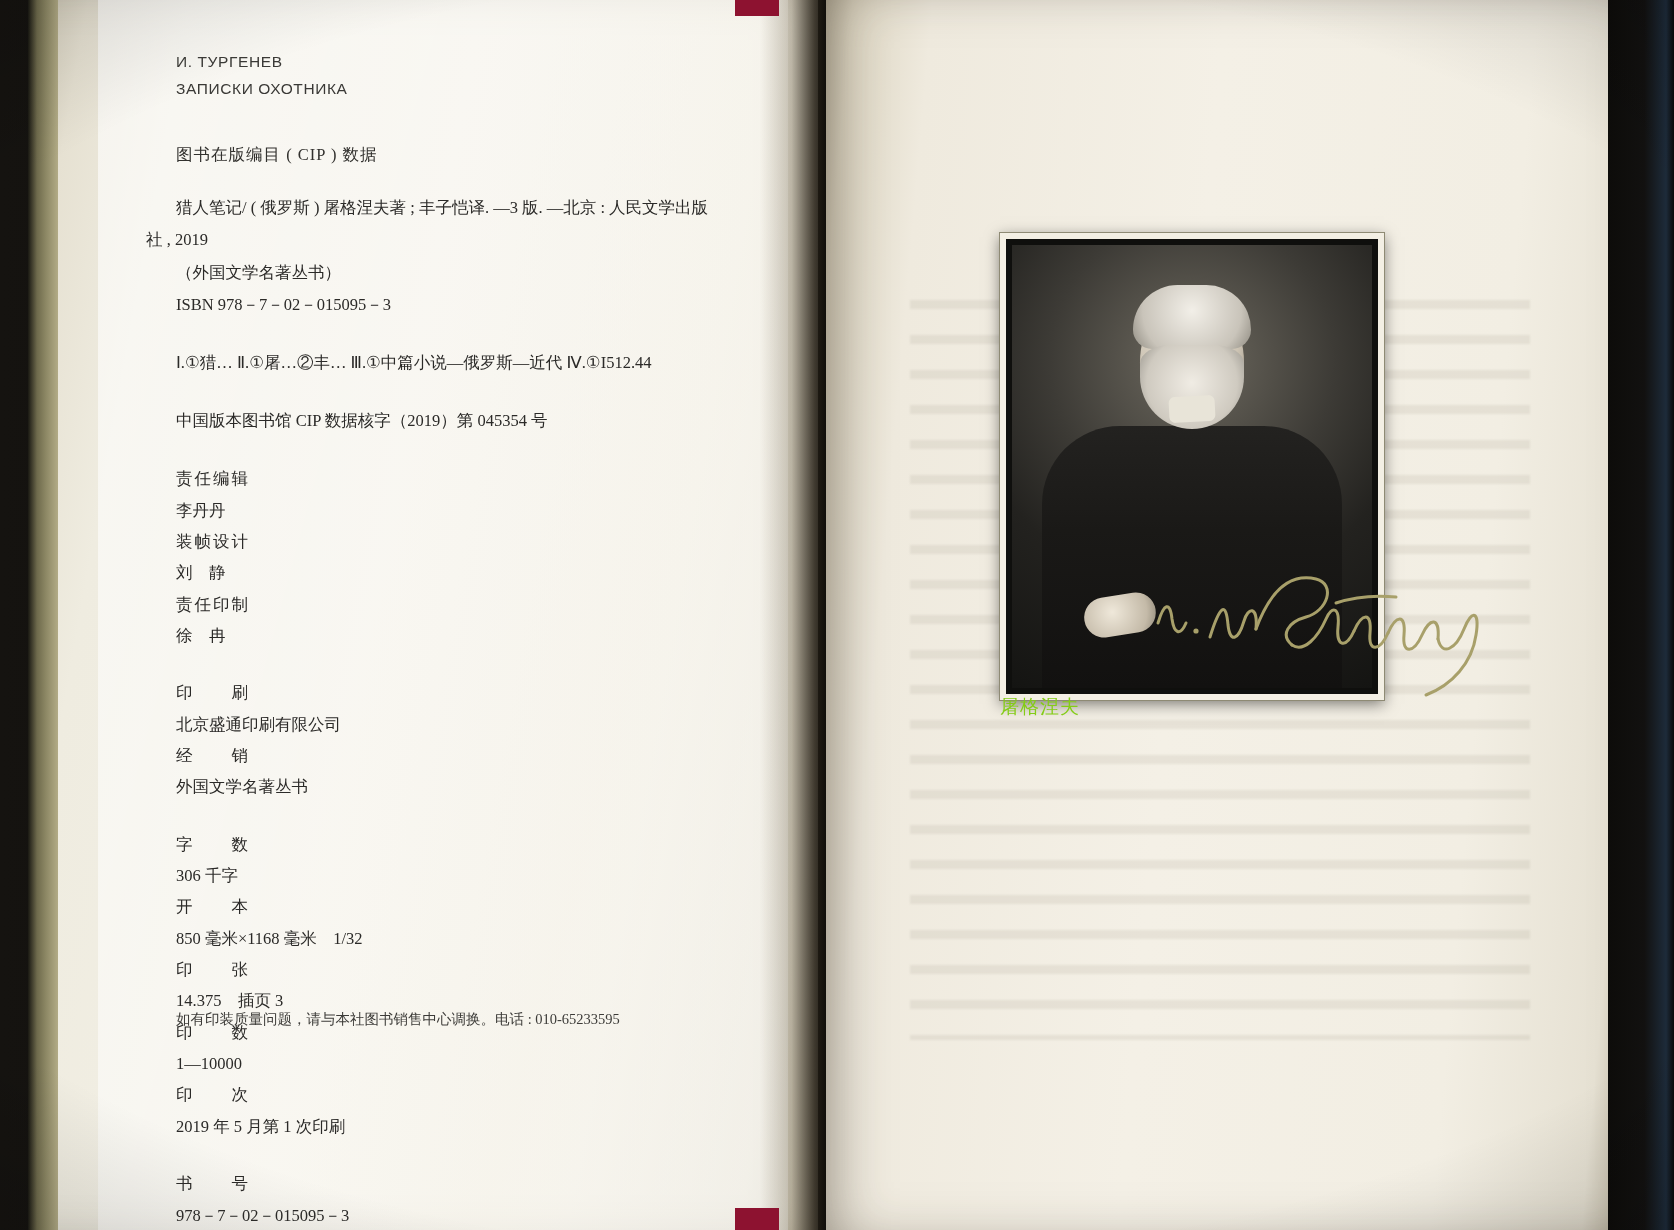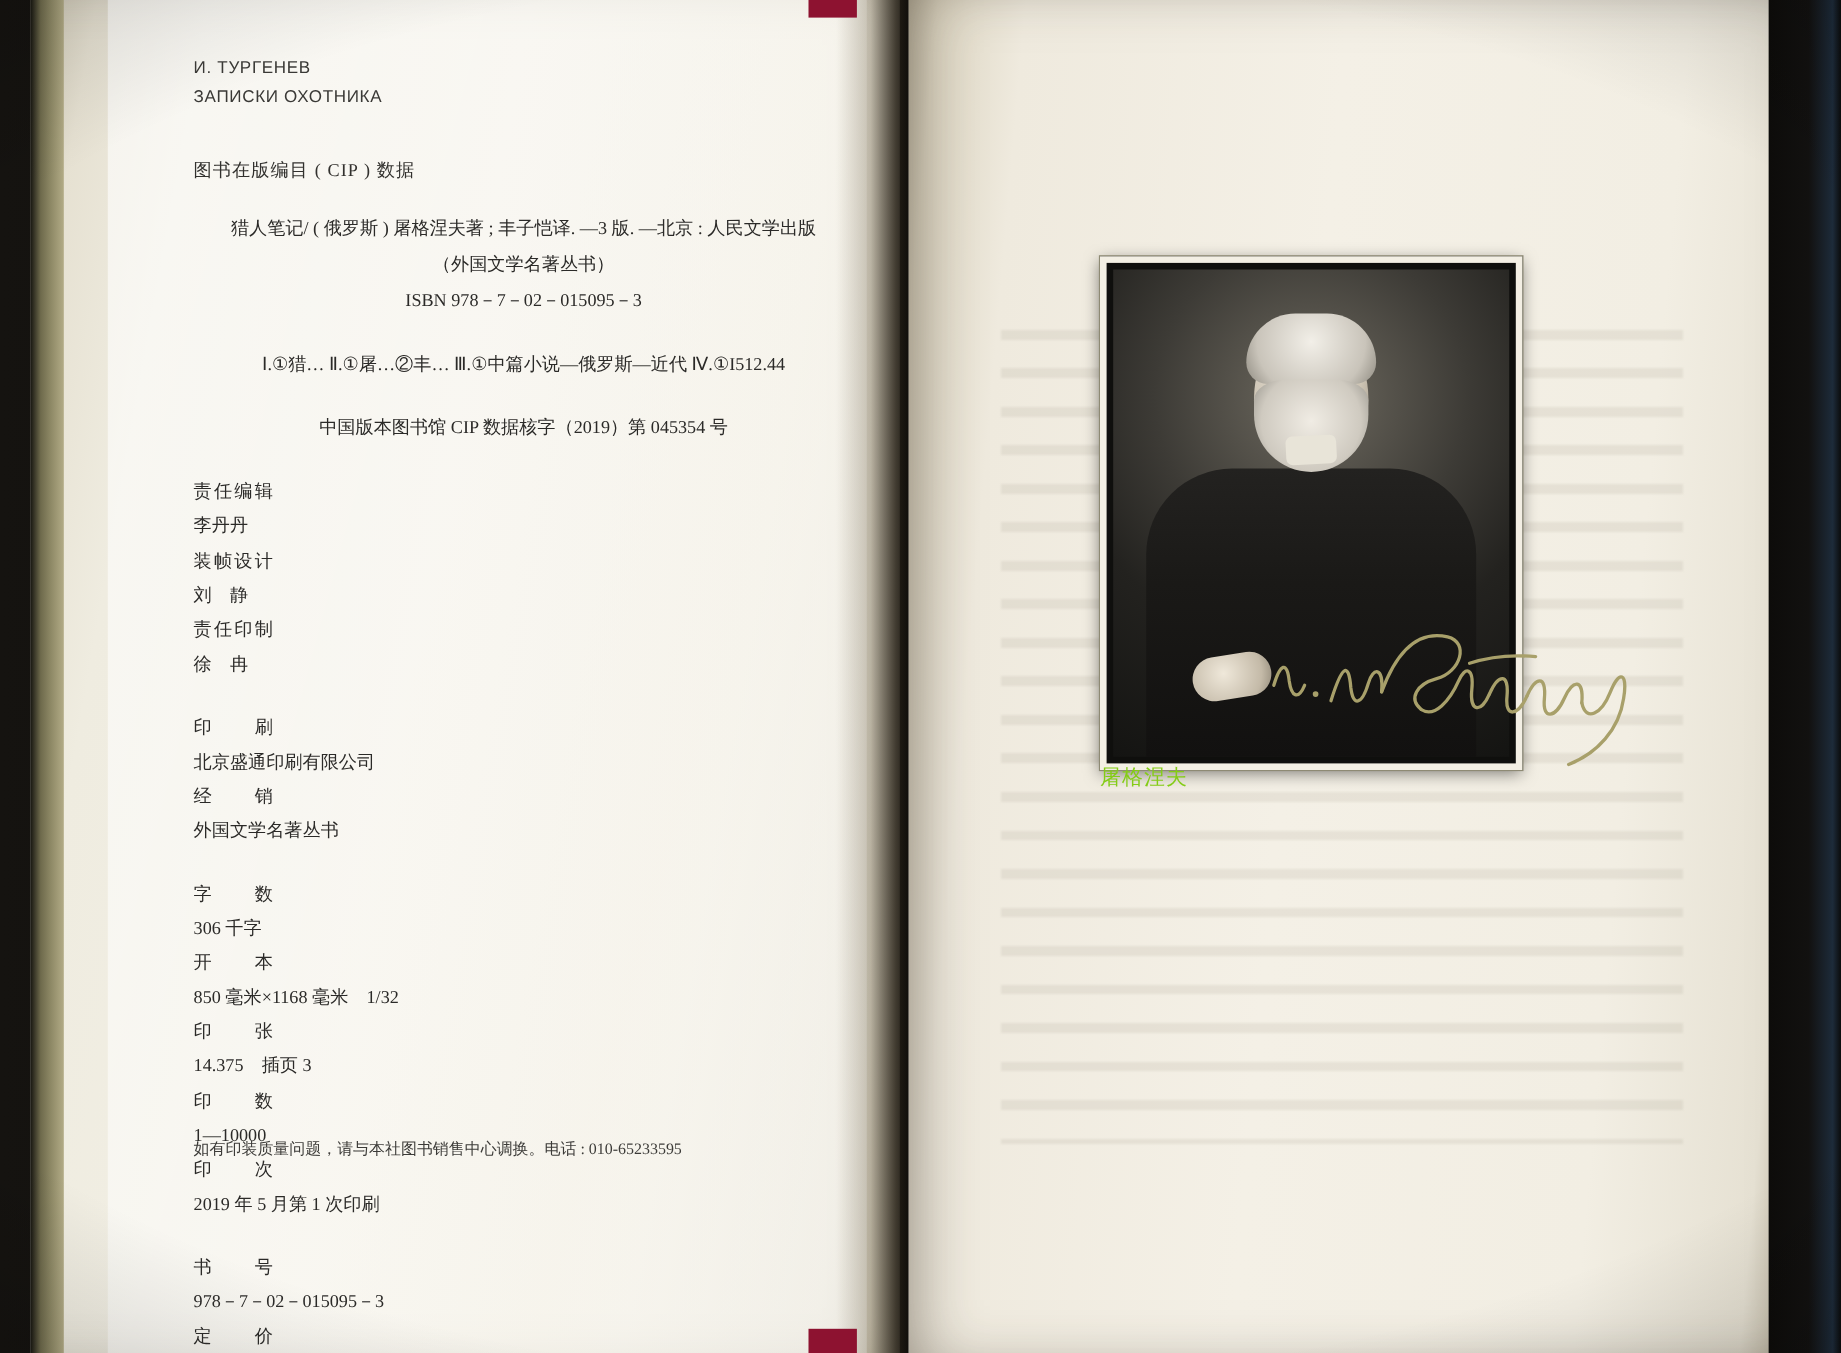--- a/index.html
+++ b/index.html
@@ -44,28 +44,28 @@
     background:repeating-linear-gradient(180deg,rgba(120,112,92,.10) 0 9px,rgba(255,255,255,0) 9px 35px);
     filter:blur(1.1px);pointer-events:none;
   }
   .right-edge{position:absolute;left:1608px;top:0;width:66px;height:1230px;
     background:linear-gradient(90deg,#0d0c0a 0%,#121110 55%,#1d2b3a 88%,#0a0a0a 100%);}
 
   
   .cp{position:absolute;left:148px;top:0;width:600px;color:#2b2a28;z-index:3;}
   .ru{font-family:"Liberation Sans",sans-serif;font-size:15.5px;letter-spacing:.6px;color:#3a3936;line-height:1.75;}
   .cip-head{margin-top:42px;font-size:16.5px;letter-spacing:1px;color:#32312e;}
-  .blk{margin-top:26px;font-size:16.5px;line-height:1.95;text-align:center;}
+  .blk{margin-top:26px;font-size:16.5px;line-height:1.95;}
   .wrapline{font-size:16.5px;line-height:1.95;}
   .indentless{margin-left:-30px;}
   .rowlist{margin-top:26px;font-size:16.5px;line-height:1.9;}
   .row{display:flex;flex-direction:column;}
   .row .k{width:92px;letter-spacing:2px;flex:none;}
   .row .v{flex:1;}
-  .footnote{position:absolute;left:148px;top:1035px;width:620px;font-size:14.5px;color:#3c3b38;z-index:3;}
+  .footnote{position:absolute;left:148px;top:1010px;width:620px;font-size:14.5px;color:#3c3b38;z-index:3;}
 
   
   .plate{position:absolute;left:1000px;top:233px;width:372px;height:455px;
     background:#0f0f0d;border:6px solid #f3efe4;box-shadow:0 0 0 1px #8e8a74,0 4px 14px rgba(0,0,0,.5);}
   .plate .photo{position:absolute;inset:6px;background:
      radial-gradient(circle at 50% 26%,#6e6a60 0%,#3d3b36 38%,#23221f 62%,#141412 100%);}
   .figure-head{position:absolute;left:50%;top:11%;width:104px;height:122px;margin-left:-52px;
      border-radius:50% 50% 46% 46%/56% 56% 44% 44%;
      background:radial-gradient(circle at 44% 38%,#e9e3d8,#cdc4b4 55%,#9a9183 80%,#6d665b 100%);}
   .hair{position:absolute;left:50%;top:9%;width:118px;height:64px;margin-left:-59px;
@@ -97,20 +97,21 @@
     <div class="left-edge"></div>
 
     <div class="cp">
       <div class="ru" style="margin-top:48px;">И.  ТУРГЕНЕВ</div>
       <div class="ru">ЗАПИСКИ ОХОТНИКА</div>
 
       <div class="cip-head">图书在版编目 ( CIP ) 数据</div>
 
       <div class="blk">
         <div class="wrapline">猎人笔记/ ( 俄罗斯 ) 屠格涅夫著 ; 丰子恺译. —3 版. —北京 : 人民文学出版</div>
+        <div class="wrapline indentless">社 , 2019</div>
         <div class="wrapline">（外国文学名著丛书）</div>
         <div class="wrapline">ISBN 978－7－02－015095－3</div>
       </div>
 
       <div class="blk">Ⅰ.①猎… Ⅱ.①屠…②丰… Ⅲ.①中篇小说—俄罗斯—近代 Ⅳ.①I512.44</div>
       <div class="blk">中国版本图书馆 CIP 数据核字（2019）第 045354 号</div>
 
       <div class="rowlist">
         <div class="row">
           <span class="k">责任编辑</span>

